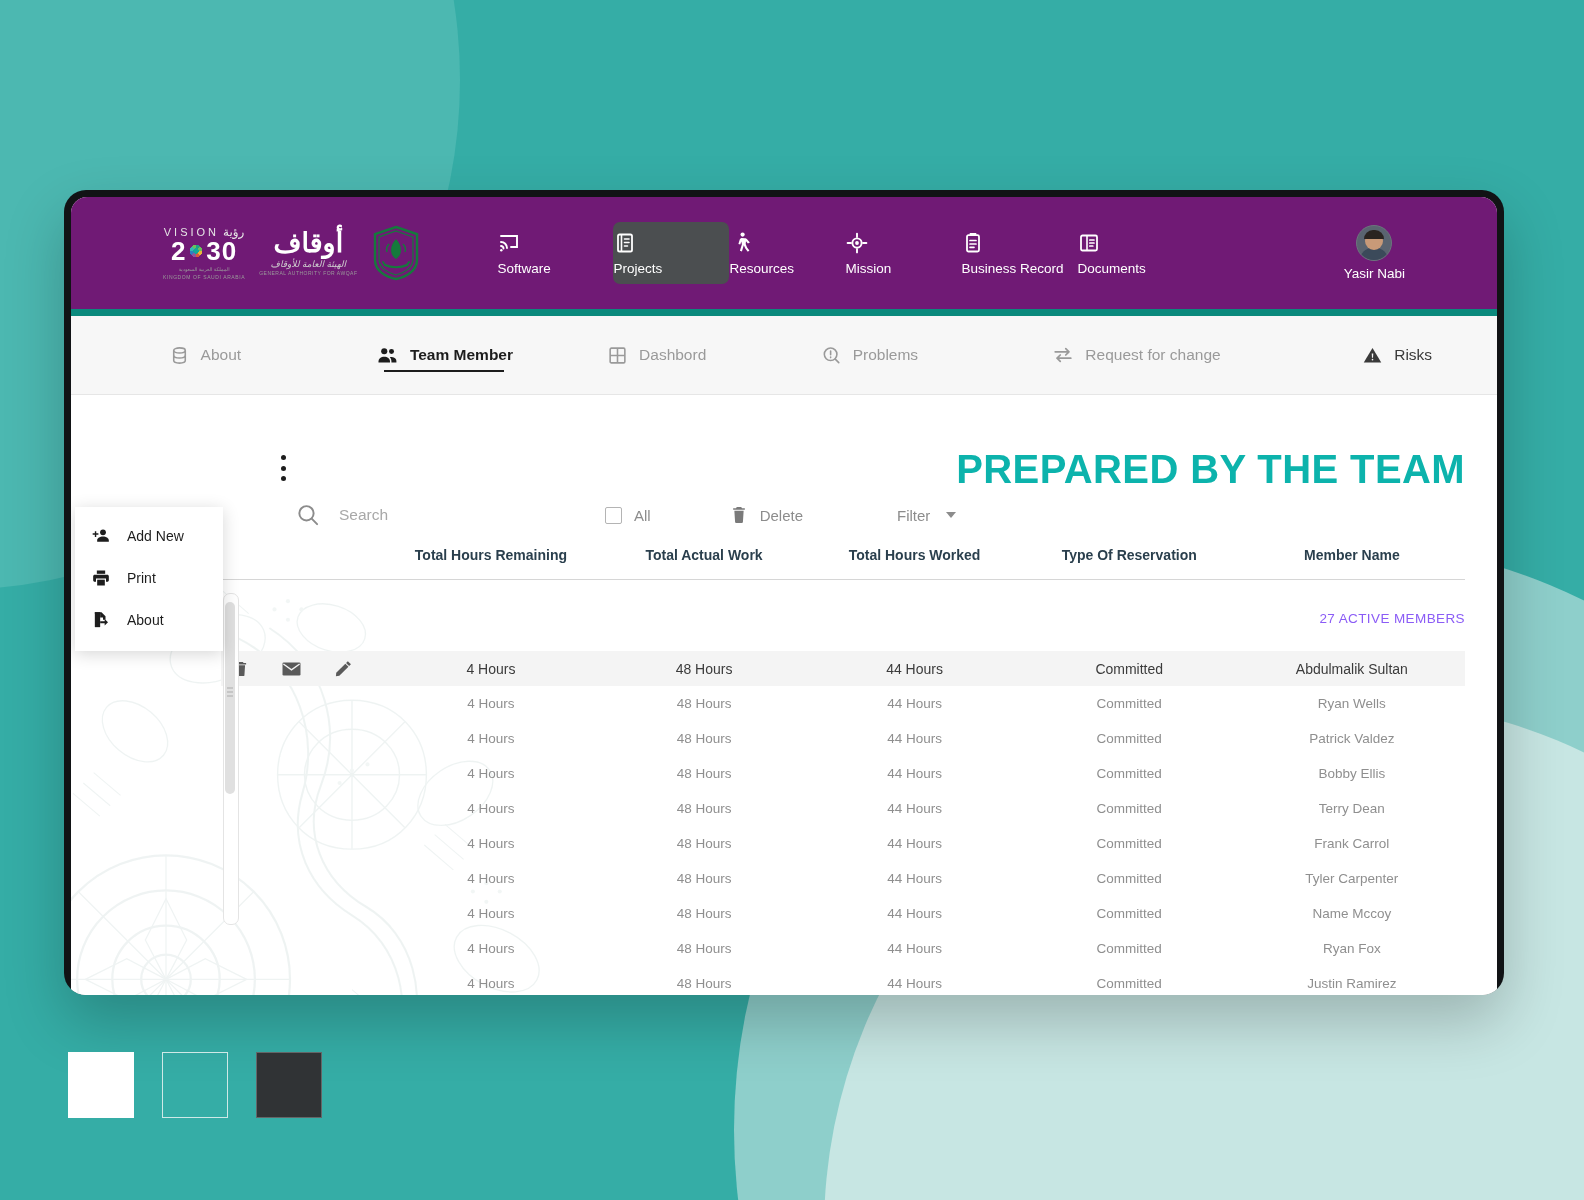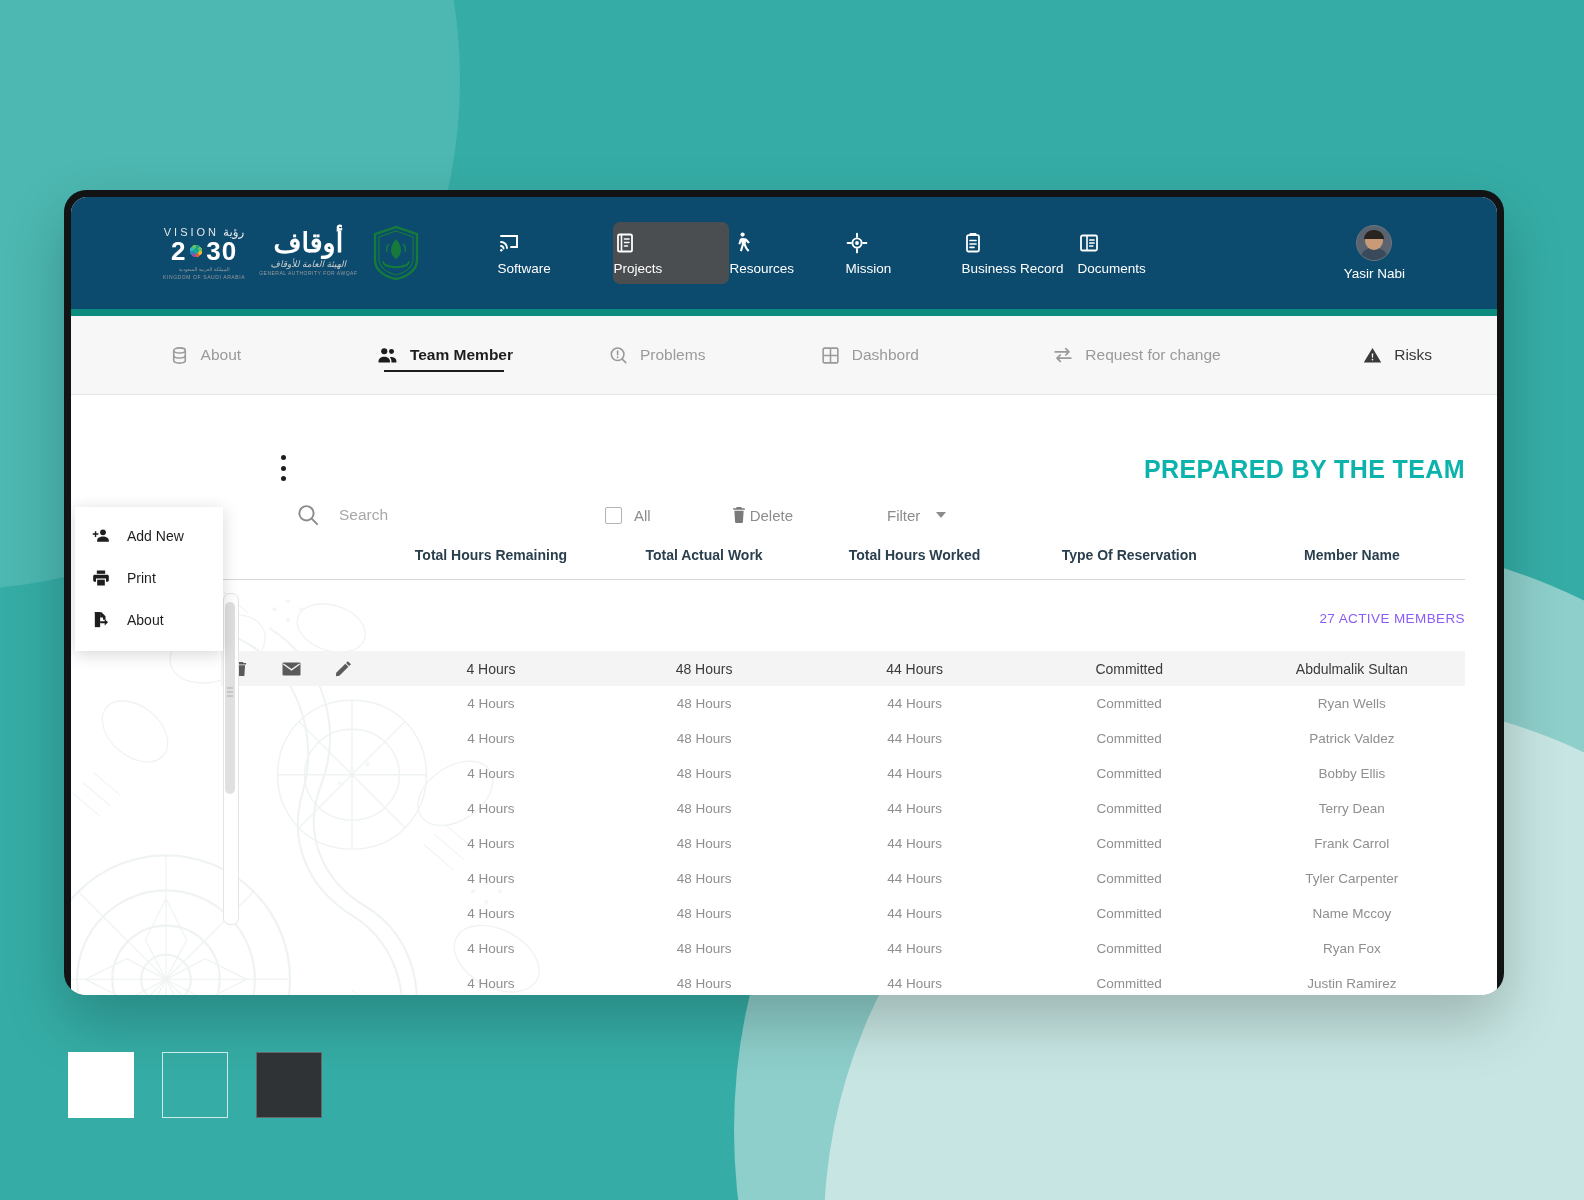--- a/index.html
+++ b/index.html
@@ -32,21 +32,21 @@
     overflow:hidden;
   }
   #screen{
     position:absolute;left:7px;top:7px;right:7px;bottom:0;
     background:#ffffff;border-radius:16px 16px 0 0;overflow:hidden;
     display:flex;flex-direction:column;
   }
 
   
   .topnav{
-    height:112px;background:#0c4a6e;flex:0 0 112px;
+    height:112px;background:#701a75;flex:0 0 112px;
     display:flex;align-items:center;position:relative;
   }
   .brand{display:flex;align-items:center;gap:14px;margin-left:92px;}
   .v2030{display:flex;flex-direction:column;align-items:center;line-height:1;}
   .v2030 .r1{display:flex;align-items:flex-end;gap:4px;}
   .v2030 .vw{color:#e6e6e6;font-size:11px;letter-spacing:3px;}
   .v2030 .ar{color:#e6e6e6;font-size:12px;}
   .v2030 .num{color:#fff;font-size:26px;font-weight:bold;letter-spacing:1px;display:flex;align-items:center;}
   .v2030 .num .dot{
     width:18px;height:18px;margin:0 1px;border-radius:50%;
@@ -125,34 +125,34 @@
     position:absolute;left:4px;top:112px;width:148px;background:#fff;
     box-shadow:0 3px 16px rgba(0,0,0,.16);padding:8px 0 10px 0;z-index:30;
   }
   .menu-item{
     display:flex;align-items:center;gap:16px;padding:11px 0 11px 16px;
     font-size:14px;color:#1d1d1d;cursor:pointer;
   }
   .menu-item svg{display:block;flex:0 0 auto;}
 
   .title{
-    position:absolute;right:32px;top:60px;color:#0cb3ac;
-    font-size:25px;font-weight:bold;letter-spacing:.4px;
+    position:absolute;right:32px;top:52px;color:#0cb3ac;
+    font-size:40px;font-weight:bold;letter-spacing:.4px;
   }
 
   .toolbar{
     position:absolute;left:224px;right:32px;top:100px;height:40px;
     display:flex;align-items:center;
   }
   .tb-search{display:flex;align-items:center;gap:18px;width:300px;cursor:text;}
   .tb-search .ph{font-size:15.5px;color:#a8a8a8;}
   .tb-all{display:flex;align-items:center;gap:12px;cursor:pointer;margin-left:10px;}
   .cbox{width:15px;height:15px;border:1.6px solid #b4b4b4;border-radius:2px;}
   .tb-all .lbl{font-size:15px;color:#8c8c8c;}
-  .tb-del{display:flex;align-items:center;gap:3px;cursor:pointer;margin-left:80px;}
+  .tb-del{display:flex;align-items:center;gap:13px;cursor:pointer;margin-left:80px;}
   .tb-del .lbl{font-size:15px;color:#8c8c8c;}
   .tb-filter{display:flex;align-items:center;gap:16px;cursor:pointer;margin-left:94px;}
   .tb-filter .lbl{font-size:15px;color:#8c8c8c;}
   .caret{width:0;height:0;border-left:5px solid transparent;border-right:5px solid transparent;border-top:6px solid #8c8c8c;}
 
   
   .tablewrap{position:absolute;left:150px;right:32px;top:152px;bottom:0;}
   table{width:100%;border-collapse:collapse;table-layout:fixed;}
   thead th{
     font-size:14px;color:#2a3f4d;font-weight:bold;text-align:center;
@@ -325,34 +325,34 @@
         <circle cx="8.6" cy="7.6" r="3.2"></circle>
             <circle cx="16.2" cy="7.9" r="2.6"></circle>
         <path d="M2.6 18.2c0-3.2 2.7-5 6-5s6 1.8 6 5v1.2H2.6z"></path>
         <path d="M15.4 13.6c3 0 5.9 1.3 5.9 4.3v1.5h-5.2v-1.2c0-1.8-.6-3.3-1.7-4.4.3 0 .7-.2 1-.2z"></path>
       </svg>
       <span>Team Member</span>
       <span class="ul"></span>
     </div>
 
     <div class="tab" style="width:213px">
+      <svg width="21" height="21" viewBox="0 0 24 24" fill="none" stroke="#9a9a9a" stroke-width="1.8">
+        <rect x="3.6" y="3.6" width="16.8" height="16.8" rx="1.4"></rect>
+            <path d="M12 3.6v16.8M3.6 12h16.8"></path>
+      </svg>
+      <span>Dashbord</span>
+    </div>
+
+    <div class="tab" style="width:213px">
       <svg width="21" height="21" viewBox="0 0 24 24" fill="none" stroke="#9a9a9a" stroke-width="1.8" stroke-linecap="round">
         <circle cx="11" cy="10.6" r="7.2"></circle>
             <path d="M11 6.8v4.4M11 13.8v.6"></path>
             <path d="M16.3 16.2l4 4"></path>
       </svg>
       <span>Problems</span>
-    </div>
-
-    <div class="tab" style="width:213px">
-      <svg width="21" height="21" viewBox="0 0 24 24" fill="none" stroke="#9a9a9a" stroke-width="1.8">
-        <rect x="3.6" y="3.6" width="16.8" height="16.8" rx="1.4"></rect>
-            <path d="M12 3.6v16.8M3.6 12h16.8"></path>
-      </svg>
-      <span>Dashbord</span>
     </div>
 
     <div class="tab" style="width:322px">
       <svg width="22" height="22" viewBox="0 0 24 24" fill="none" stroke="#9a9a9a" stroke-width="1.9" stroke-linecap="round" stroke-linejoin="round">
         <path d="M3.5 8.5h15M15 5l3.5 3.5L15 12"></path>
             <path d="M20.5 15.5h-15M9 12l-3.5 3.5L9 19"></path>
       </svg>
       <span>Request for change</span>
     </div>
 

